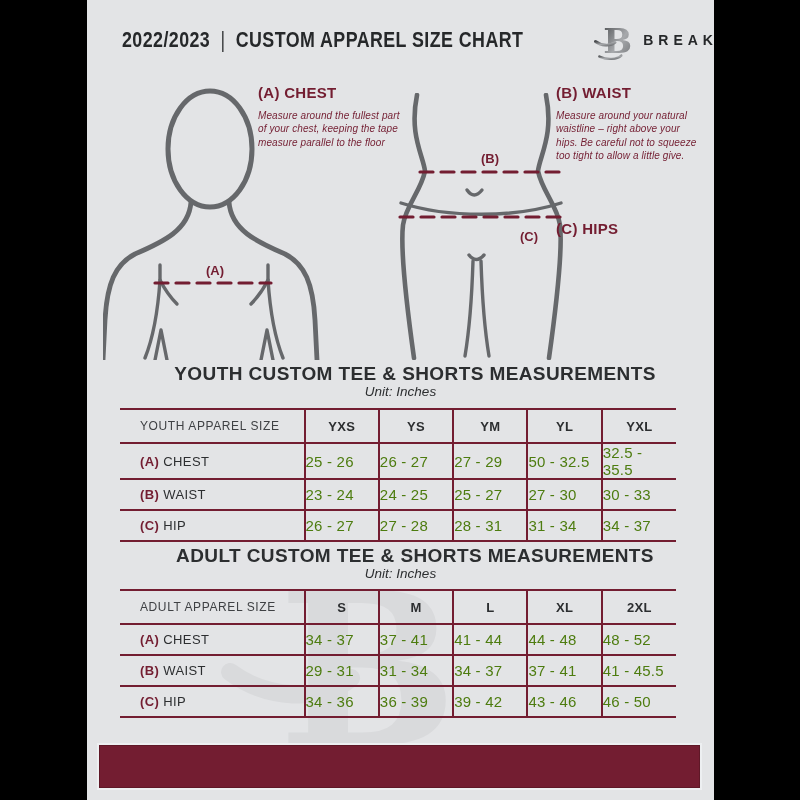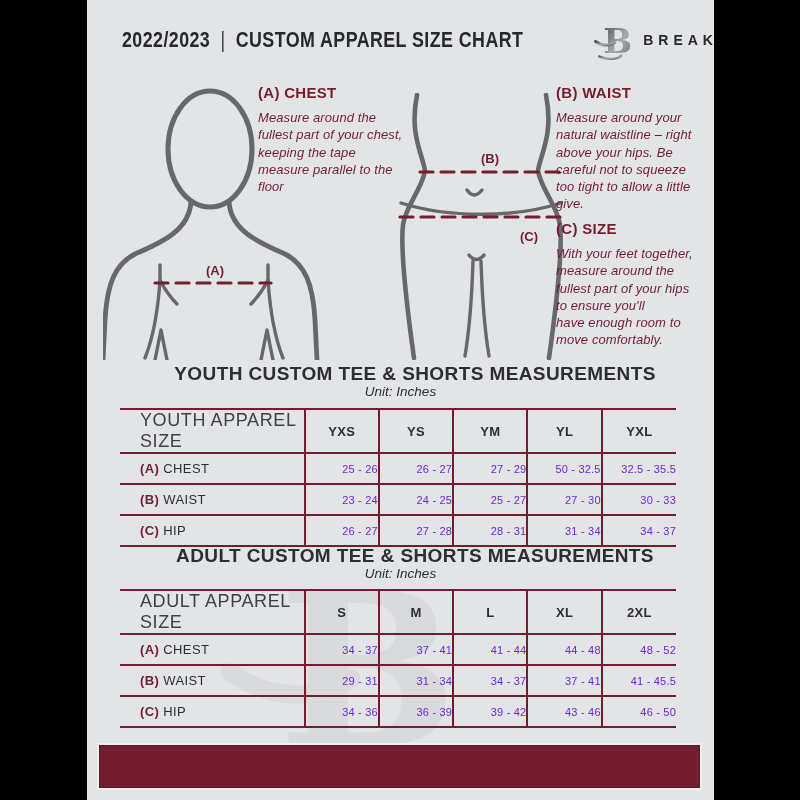--- a/index.html
+++ b/index.html
@@ -34,37 +34,37 @@
   .brand{display:flex;align-items:center;gap:9px}
   .brand-name{font-weight:bold;font-size:14px;letter-spacing:5px;color:#26282a;white-space:nowrap}
   
   .figures{position:absolute;left:0;top:88px;width:627px;height:285px}
   .fig{position:absolute}
   .fig path,.fig ellipse{fill:none;stroke:var(--gray);stroke-linecap:round;stroke-linejoin:round}
   .dash{stroke:var(--maroon)!important;stroke-width:3.2;stroke-dasharray:13 8;fill:none}
   .fig text{font-family:"Liberation Sans",sans-serif;font-weight:bold;font-size:13px;fill:var(--maroon)}
   .guide{position:absolute;color:var(--maroon)}
   .guide h3{font-size:15px;font-weight:bold;letter-spacing:.3px;margin-bottom:8px}
-  .guide p{font-size:13px;font-style:italic;line-height:1.33;white-space:pre-line;letter-spacing:.1px}
+  .guide p{font-size:10px;font-style:italic;line-height:1.33;white-space:pre-line;letter-spacing:.1px}
   
   .section-title{position:absolute;left:0;width:656px;text-align:center;
     font-weight:bold;font-size:19px;color:var(--dark);letter-spacing:.4px}
   .unit{position:absolute;left:0;width:627px;text-align:center;
     font-style:italic;font-size:13.5px;color:var(--dark)}
   table.size-table{
     position:absolute;left:33px;width:556px;border-collapse:collapse;table-layout:fixed;
   }
   .size-table col.c0{width:33.2%}
   .size-table thead tr{border-top:2px solid var(--maroon);border-bottom:2px solid var(--maroon)}
   .size-table tbody tr{border-bottom:2px solid var(--maroon)}
   .size-table th+th,.size-table td+td{border-left:2px solid var(--maroon)}
   .size-table th{height:34px;font-size:13px;font-weight:bold;color:var(--dark);letter-spacing:.3px}
-  .size-table th.rowhead{font-weight:400;font-size:18px;color:#3f4144;
+  .size-table th.rowhead{font-weight:400;font-size:12px;color:#3f4144;
     text-align:left;padding-left:20px;letter-spacing:.6px}
-  .size-table td{height:31px;text-align:right;font-size:11px;color:#6d28d9;letter-spacing:.2px}
+  .size-table td{height:31px;text-align:left;font-size:15px;color:#4d7c0f;letter-spacing:.2px}
   .size-table td.rowhead{text-align:left;padding-left:20px;font-size:13px;letter-spacing:.4px;color:var(--dark)}
   .size-table td.rowhead .pfx{color:var(--maroon);font-weight:bold}
   
   .watermark{position:absolute;left:108px;top:533px;pointer-events:none}
   .footer-bar{
     position:absolute;left:12px;top:745px;width:601px;height:43px;
     background:var(--maroon);border:1px solid #5f1827;box-shadow:0 0 0 2px #edeff1;
   }
   .z1{z-index:1}.z0{z-index:0}
 </style>
@@ -136,23 +136,21 @@
       <path class="dash" d="M7,124 L175,124"></path>
       <text x="136" y="148" text-anchor="middle">(C)</text>
     </svg>
 
     <div class="guide" style="left:469px;top:-4px;width:141px">
       <h3>(B) WAIST</h3>
       <p>Measure around your natural waistline – right above your hips. Be careful not to squeeze too tight to allow a little give.</p>
     </div>
 
     <div class="guide" style="left:469px;top:132px;width:148px">
-      <h3>(C) SIZE</h3>
-      <p>With your feet together, measure around the fullest part of your hips to ensure you'll
-have enough room to move comfortably.</p>
+      <h3>(C) HIPS</h3>
     </div>
   </div>
 
   <svg class="watermark z0" width="300" height="260" viewBox="0 0 80 86">
     <text x="18" y="70" font-family="'DejaVu Serif',serif" font-weight="bold" font-size="70" fill="#d9dadc">B</text>
     <path d="M2,46 C14,55 32,56 42,48" stroke="#d9dadc" stroke-width="6" fill="none" stroke-linecap="round"></path>
     <path d="M10,77 C26,84 46,83 55,75" stroke="#d9dadc" stroke-width="5" fill="none" stroke-linecap="round"></path>
   </svg>
 
   <div class="section-title z1" style="top:363px">YOUTH CUSTOM TEE &amp; SHORTS MEASUREMENTS</div>

